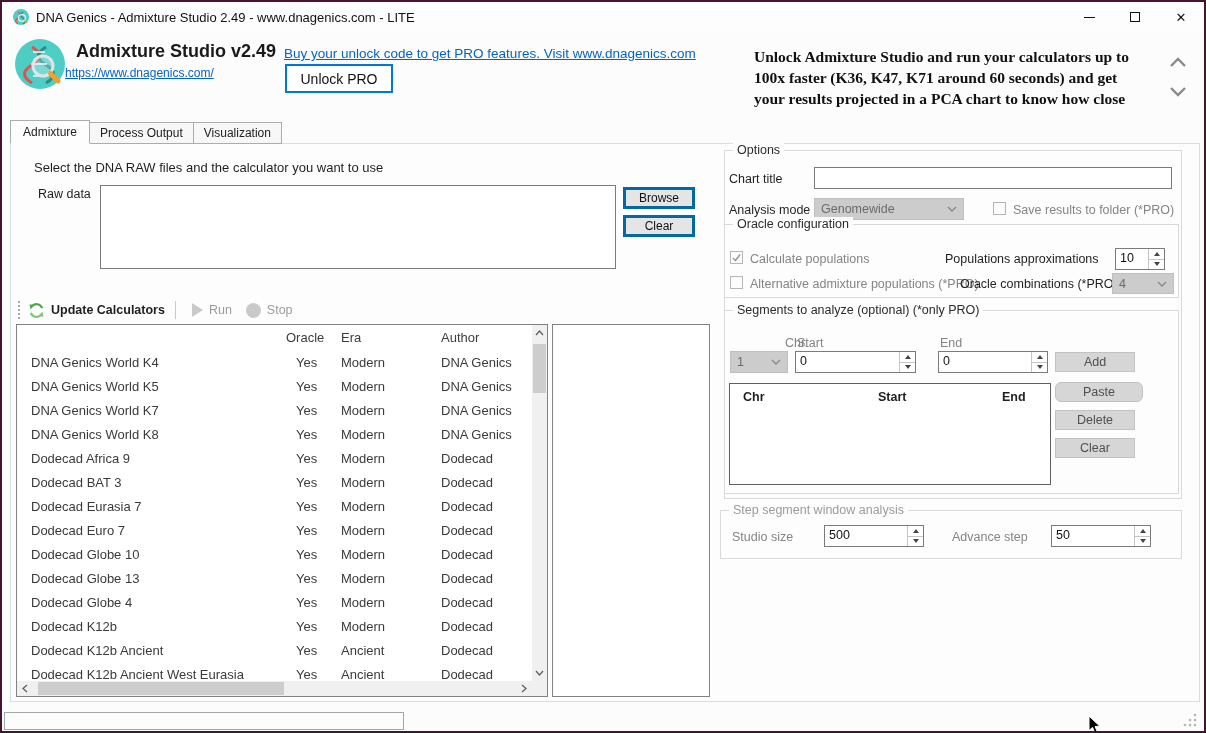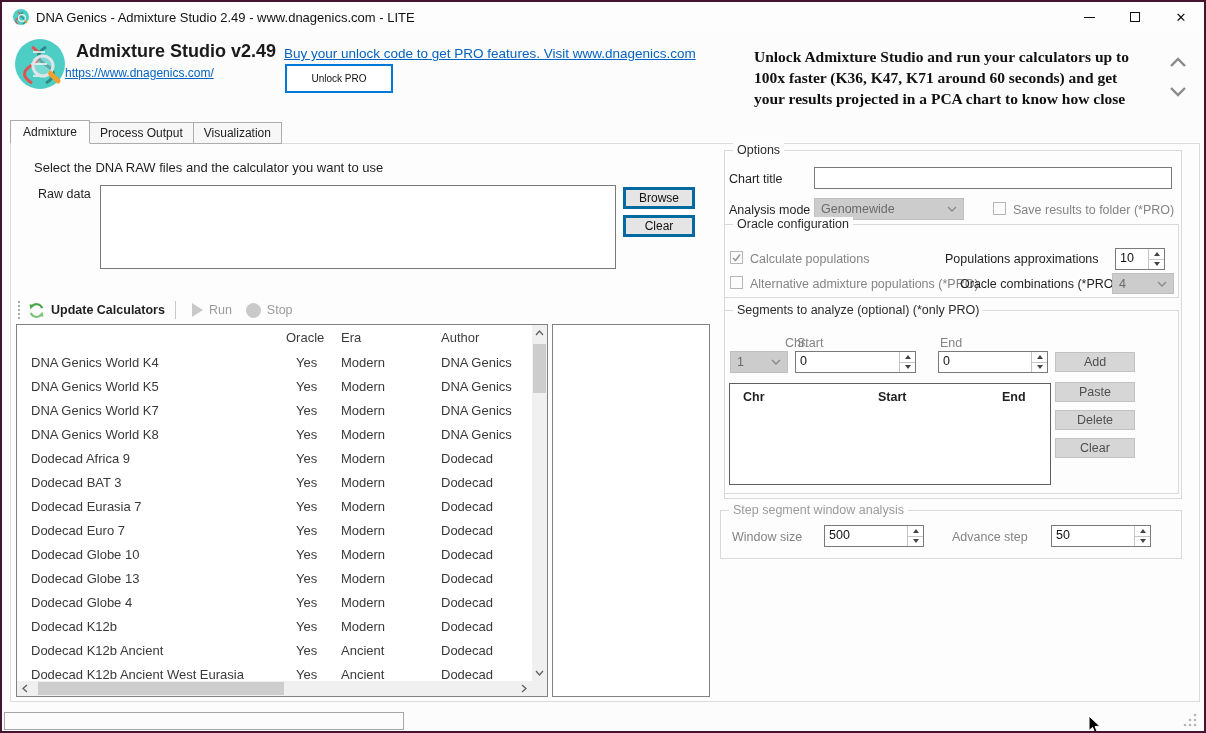--- a/index.html
+++ b/index.html
@@ -15,21 +15,21 @@
   .winbtn{width:46px;height:30px;display:flex;align-items:center;justify-content:center;color:#111;font-size:13px;}
   .btn-max i{display:block;width:10px;height:10px;border:1px solid #111;}
   .btn-min i{display:block;width:11px;height:1px;background:#111;}
   
   .applogo{left:13px;top:37px;width:50px;height:50px;}
   .apptitle{left:74px;top:39px;font-size:18px;font-weight:bold;color:#1a1a1a;}
   .link{color:#0563c1;text-decoration:underline;cursor:pointer;}
   .weblink{left:63px;top:64px;font-size:12px;}
   .buylink{left:282px;top:44px;font-size:13.5px;}
   .unlockbtn{left:283px;top:62px;width:108px;height:29px;background:#fff;border:2px solid #0078d7;
-             font-size:10px;color:#111;display:flex;align-items:center;justify-content:center;cursor:pointer;}
+             font-size:14px;color:#111;display:flex;align-items:center;justify-content:center;cursor:pointer;}
   .promo{left:752px;top:44px;width:402px;height:66px;overflow:hidden;
          font-family:"Liberation Serif",serif;font-weight:bold;font-size:15.5px;line-height:21px;color:#111;}
   
   .tabstrip{left:8px;top:121px;height:21px;display:flex;align-items:flex-end;}
   .tab{font-size:12px;padding:3px 10px 3px;border:1px solid #acacac;background:#f7f7f7;
        border-left:none;color:#222;cursor:pointer;}
   .tab.first{border-left:1px solid #acacac;}
   .tab.active{background:#fdfdfd;border-bottom:1px solid #fdfdfd;padding:4px 12px 4px;position:relative;z-index:2;border-left:1px solid #acacac;}
   .tabpage{left:8px;top:141px;width:1190px;height:559px;background:#fdfdfd;border:1px solid #dcdcdc;}
   
@@ -389,28 +389,28 @@
         </span>
       </span>
   </div>
   <div class="abs graybtn" style="left:1053px;top:350px;width:80px;height:20px;">Add</div>
 
   <div class="segtable" style="left:727px;top:381px;width:322px;height:102px;">
     <span class="th" style="left:13px;">Chr</span>
     <span class="th" style="left:148px;">Start</span>
     <span class="th" style="left:272px;">End</span>
   </div>
-  <div class="abs graybtn" style="left:1053px;top:380px;width:80px;height:20px;">Paste</div>
+  <div class="abs graybtn" style="left:1053px;top:380px;width:88px;height:20px;border-radius:6px;">Paste</div>
   <div class="abs graybtn" style="left:1053px;top:408px;width:80px;height:20px;">Delete</div>
   <div class="abs graybtn" style="left:1053px;top:436px;width:80px;height:20px;">Clear</div>
 
   <div class="abs grp" style="left:718px;top:508px;width:462px;height:49px;">
     <span class="glabel dim">Step segment window analysis</span>
   </div>
-  <div class="abs lbl dimlbl" style="left:730px;top:528px;">Window size</div>
+  <div class="abs lbl dimlbl" style="left:730px;top:528px;">Studio size</div>
   <div class="spin" style="left:822px;top:523px;width:100px;height:22px;">
     <span class="sv">500</span>
     <span class="sbt">
         <span>
           <i class="tri-u"></i>
         </span>
         <span>
           <i class="tri-d"></i>
         </span>
       </span>

